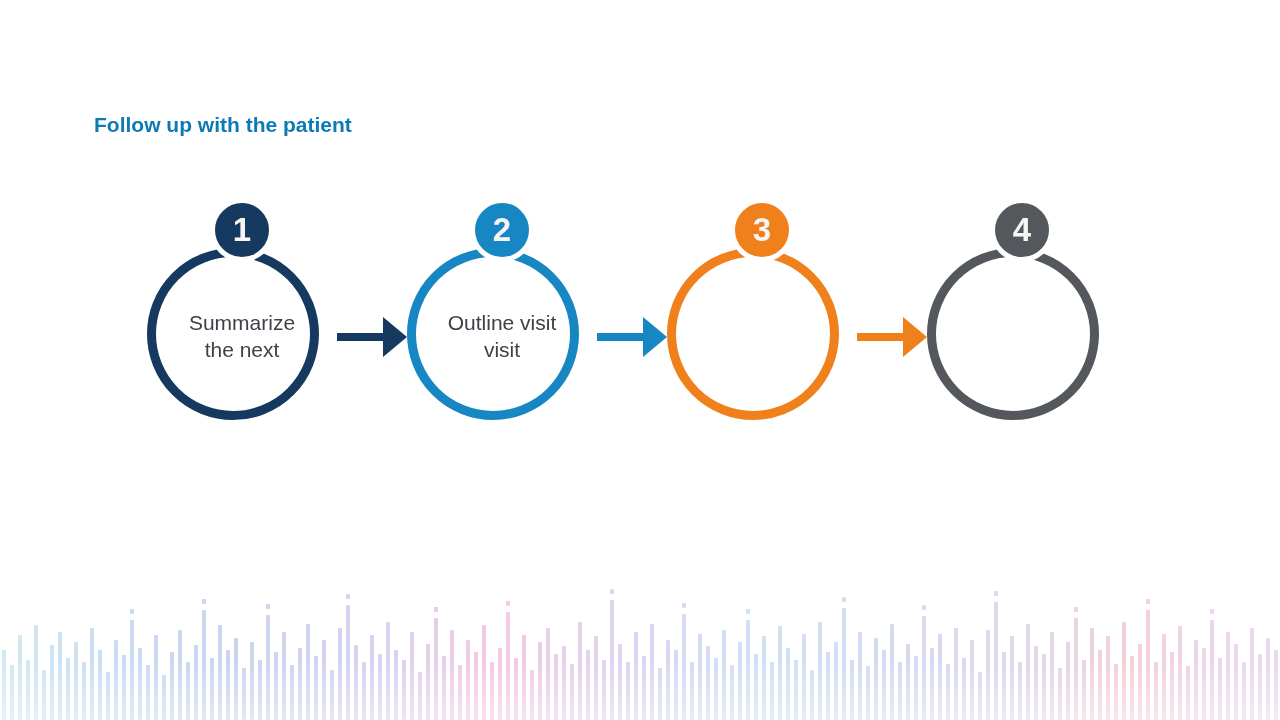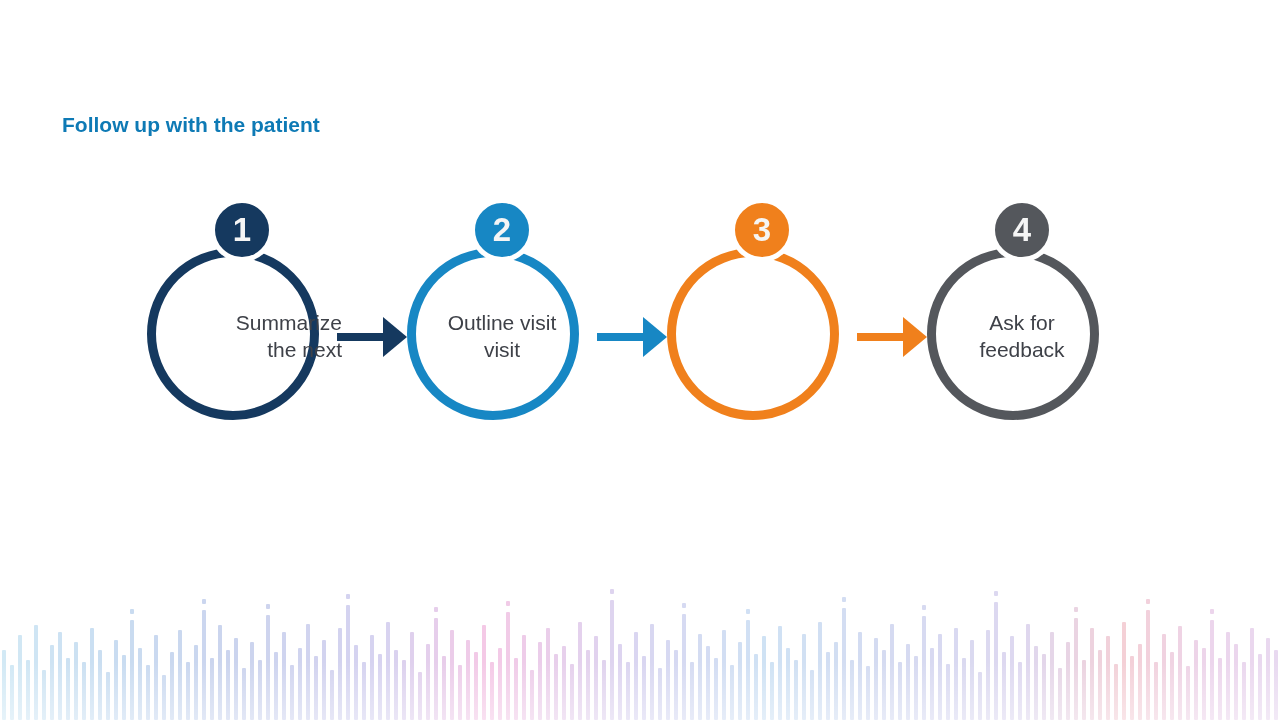--- a/index.html
+++ b/index.html
@@ -73,28 +73,28 @@
     position:absolute; inset:0;
     background:linear-gradient(to bottom, rgba(255,255,255,0) 55%, rgba(255,255,255,0.45) 100%);
     pointer-events:none;
   }
 </style>
 </head>
 <body>
 
 <div class="slide">
 
-  <h2 class="subtitle" style="color: rgb(14, 122, 181);">Follow up with the patient</h2>
+  <h2 class="subtitle" style="color: rgb(14, 122, 181); margin-left: 32px;">Follow up with the patient</h2>
 
   <div class="process">
 
     <div class="step" style="--c: #15395f;">
       <div class="ring"></div>
       <div class="badge">1</div>
-      <div class="label" style="color: rgb(62, 65, 72); text-align: right;">
+      <div class="label" style="color: rgb(62, 65, 72);">
         <span>Summarize</span><br>
         <span>the next</span>
       </div>
       <div class="arrow">
         <div class="arrow-shaft"></div>
         <div class="arrow-head"></div>
       </div>
     </div>
 
     <div class="step" style="--c: #1787c4;">
@@ -115,24 +115,20 @@
       <div class="badge">3</div>
       <div class="arrow">
         <div class="arrow-shaft"></div>
         <div class="arrow-head"></div>
       </div>
     </div>
 
     <div class="step" style="--c: #54575c;">
       <div class="ring"></div>
       <div class="badge">4</div>
-      <div class="label" style="color: rgb(62, 65, 72);">
-        <span>Ask for</span><br>
-        <span>feedback</span>
-      </div>
     </div>
 
   </div>
 
   <div class="waveform">
       <div class="wave-bar" style="left: 1274px; width: 4px; height: 70px; background: rgb(232, 217, 240);"></div>
       <div class="wave-bar" style="left: 1266px; width: 4px; height: 82px; background: rgb(233, 216, 239);"></div>
       <div class="wave-bar" style="left: 1258px; width: 4px; height: 66px; background: rgb(233, 216, 239);"></div>
       <div class="wave-bar" style="left: 1250px; width: 4px; height: 92px; background: rgb(234, 215, 238);"></div>
       <div class="wave-bar" style="left: 1242px; width: 4px; height: 58px; background: rgb(234, 215, 238);"></div>

